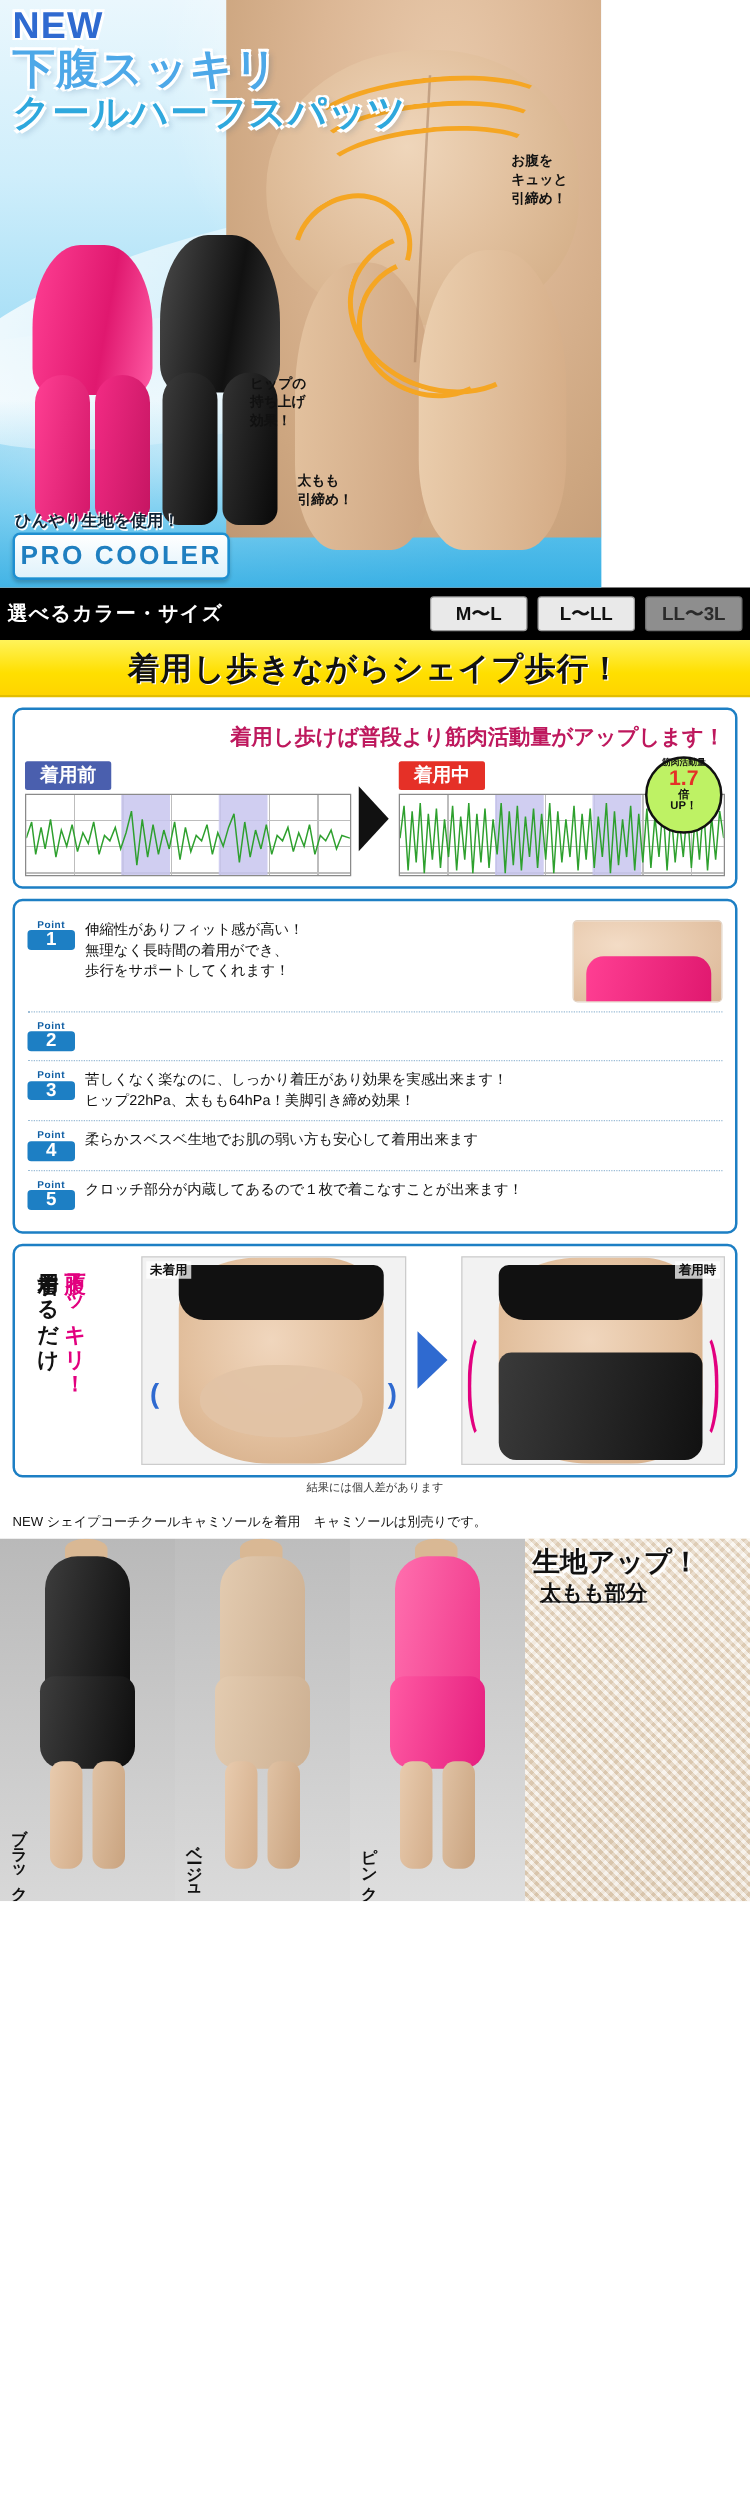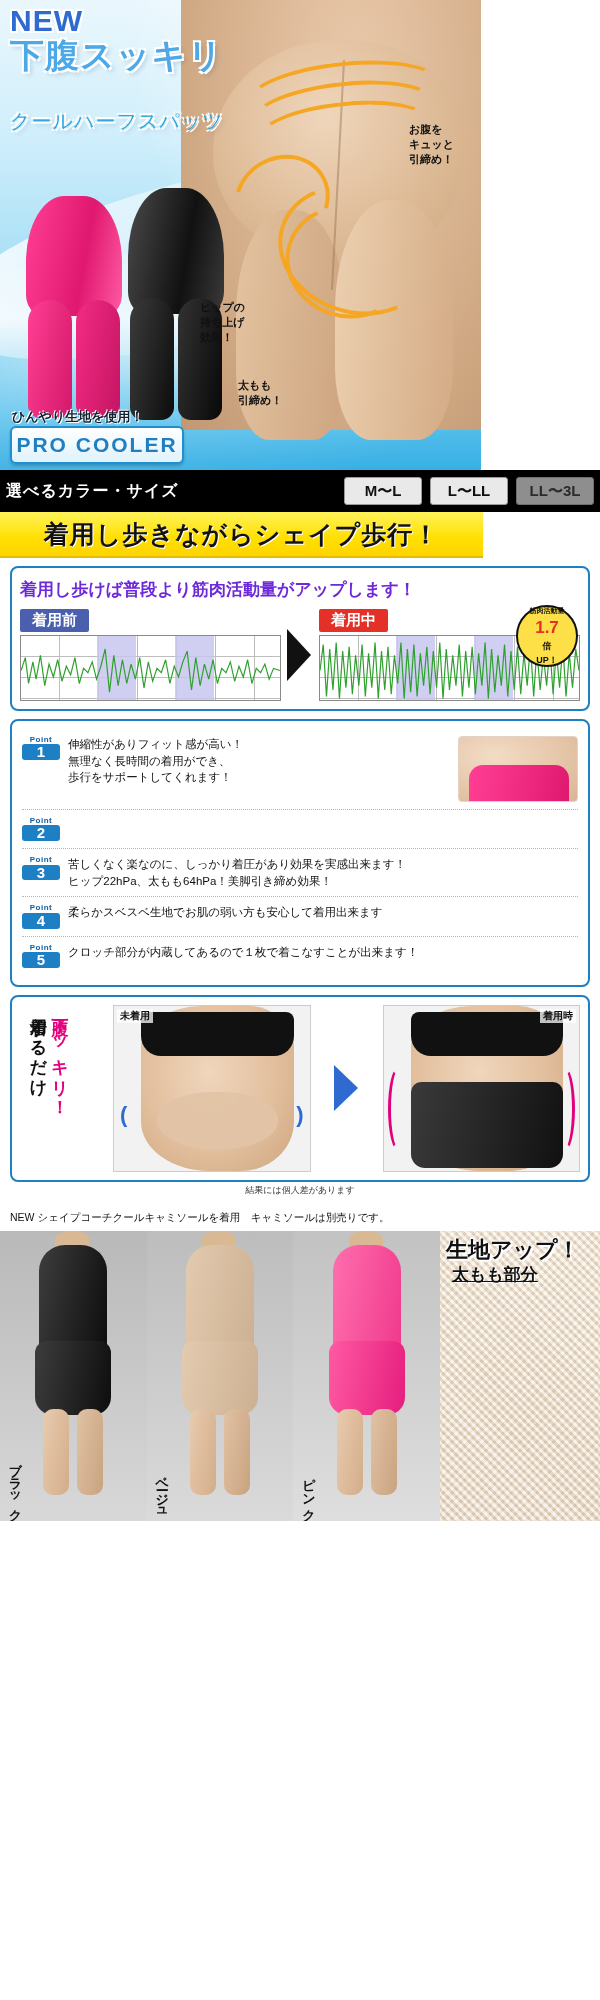--- a/index.html
+++ b/index.html
@@ -37,23 +37,22 @@
   .hero-title .new{
     font-size:30px;font-weight:bold;color:#2f6ad0;letter-spacing:1px;
     text-shadow:2px 2px 0 #fff, -2px -2px 0 #fff, 2px -2px 0 #fff, -2px 2px 0 #fff;
     -webkit-text-stroke:0px;
   }
   .hero-title .l1{
     font-size:34px;font-weight:bold;color:#4da8e8;letter-spacing:1px;line-height:1.05;
     text-shadow:2px 2px 0 #fff,-2px -2px 0 #fff,2px -2px 0 #fff,-2px 2px 0 #fff, 3px 3px 5px rgba(0,60,110,.25);
   }
   .hero-title .l2{
-    font-size:20px;font-weight:normal;color:#2fa8dd;letter-spacing:1px;line-height:1.1;
+    font-size:30px;font-weight:bold;color:#2fa8dd;letter-spacing:1px;line-height:1.1;
     text-shadow:2px 2px 0 #fff,-2px -2px 0 #fff,2px -2px 0 #fff,-2px 2px 0 #fff, 3px 3px 5px rgba(0,60,110,.25);
-    margin-top:36px;
   }
 
   
   .model{position:absolute;bottom:52px;}
   .model .torso{position:absolute;border-radius:40% 40% 18% 18%/55% 55% 18% 18%;}
   .model .legL,.model .legR{position:absolute;border-radius:24px 24px 14px 14px;}
 
   .model-pink{left:20px;bottom:54px;width:110px;height:220px;}
   .model-pink .torso{left:6px;top:0;width:96px;height:120px;background:linear-gradient(100deg,#ff3f93,#e0186f 60%,#ff5ba4);}
   .model-pink .legL{left:8px;top:104px;width:44px;height:118px;background:linear-gradient(100deg,#ff3f93,#d4186a);}
@@ -120,35 +119,35 @@
   .sizebar .lbl{color:#fff;font-size:16px;font-weight:bold;flex:1;letter-spacing:1px;}
   .size-chip{
     min-width:76px;height:26px;border-radius:3px;background:#e9e9e9;color:#111;
     display:flex;align-items:center;justify-content:center;font-size:15px;font-weight:bold;
     border:1px solid #9a9a9a;
   }
   .size-chip.dim{background:#8e8e8e;color:#2b2b2b;border-color:#6f6f6f;}
 
   
   .headline{
-    width:483px;height:44px;background:linear-gradient(180deg,#fff35a,#ffdf00 60%,#ffd400);
+    width:600px;height:44px;background:linear-gradient(180deg,#fff35a,#ffdf00 60%,#ffd400);
     display:flex;align-items:center;justify-content:center;border-bottom:2px solid #e3be00;
   }
   .headline span{
     font-size:25px;font-weight:bold;color:#111;letter-spacing:1px;
     text-shadow:1px 1px 0 #fff;
   }
 
   
   .sec{width:600px;box-sizing:border-box;padding:8px 10px 10px;background:#ffffff;}
   .blue-box{
     border:2px solid #1d7fc4;border-radius:8px;background:#ffffff;padding:8px;box-sizing:border-box;
   }
   .emg-title{
-    text-align:left;font-size:17px;font-weight:bold;color:#6d28d9;margin:2px 0 8px;
+    text-align:right;font-size:17px;font-weight:bold;color:#be185d;margin:2px 0 8px;
   }
   .emg-wrap{position:relative;display:flex;gap:6px;align-items:stretch;}
   .emg-panel{flex:1;position:relative;}
   .emg-tag{
     display:inline-block;padding:2px 12px;font-size:15px;font-weight:bold;color:#fff;border-radius:2px;
   }
   .emg-tag.before{background:#4a5fae;}
   .emg-tag.during{background:#e53027;}
   .emg-graph{
     margin-top:3px;height:64px;position:relative;overflow:hidden;border:1px solid #8a8a8a;background:#fff;
@@ -161,21 +160,21 @@
   .emg-graph svg{position:absolute;inset:0;}
   .emg-arrow{
     width:26px;align-self:center;height:64px;position:relative;
   }
   .emg-arrow:after{
     content:"";position:absolute;left:0;top:6px;border-style:solid;border-width:26px 0 26px 24px;
     border-color:transparent transparent transparent #111;
   }
   .updbl{
     position:absolute;right:2px;top:-4px;width:58px;height:58px;border-radius:50%;
-    background:#fde047;border:2px solid #111;display:flex;flex-direction:column;align-items:center;justify-content:space-between;
+    background:#bef264;border:2px solid #111;display:flex;flex-direction:column;align-items:center;justify-content:flex-start;
     z-index:5;
   }
   .updbl .t{font-size:7px;font-weight:bold;color:#111;line-height:1;}
   .updbl .n{font-size:17px;font-weight:bold;color:#e53027;line-height:1;}
   .updbl .u{font-size:9px;font-weight:bold;color:#111;line-height:1;}
 
   
   .points-box{
     margin-top:8px;border:2px solid #1d7fc4;border-radius:8px;background:#fff;padding:8px 10px 10px;
     box-sizing:border-box;position:relative;
@@ -211,21 +210,21 @@
   }
   .ba-left{
     width:58px;min-width:58px;display:flex;gap:2px;justify-content:center;
   }
   .vtext{
     writing-mode:vertical-rl;text-orientation:upright;font-size:17px;font-weight:bold;line-height:1.15;
     letter-spacing:1px;
   }
   .vtext.b{color:#111;}
   .vtext.r{color:#e2007f;}
-  .ba-right{flex:1;display:flex;gap:23px;align-items:flex-end;padding-left:27px;}
+  .ba-right{flex:1;display:flex;gap:9px;align-items:flex-end;padding-left:27px;}
   .ba-photo{flex:1;position:relative;border:1px solid #ccc;background:#f2f2f2;overflow:hidden;height:165px;}
   .ba-photo .cap{
     position:absolute;left:3px;top:3px;font-size:10px;font-weight:bold;color:#111;z-index:4;
     background:rgba(255,255,255,.75);padding:0 3px;
   }
   .ba-photo .cap.r{left:auto;right:3px;}
   .body-silh{position:absolute;left:14%;top:0;width:78%;height:100%;
     background:radial-gradient(ellipse at 45% 40%, #f0d6bd 0%, #e2bf9d 55%, #cfa67f 100%);
     border-radius:40% 30% 35% 45%/25% 25% 30% 30%;
   }
@@ -255,21 +254,21 @@
   .lu-model .lgR{position:absolute;left:56px;top:172px;width:26px;height:86px;background:linear-gradient(100deg,#e0c2a4,#c9a37f);border-radius:10px;}
   .blk .top,.blk .sh{background:linear-gradient(100deg,#3d3d3d,#0d0d0d);}
   .bei .top,.bei .sh{background:linear-gradient(100deg,#e3cbb0,#cdb092);}
   .pnk .top{background:linear-gradient(100deg,#ff6fae,#f0398c);}
   .pnk .sh{background:linear-gradient(100deg,#ff5aa3,#e51d7e);}
   .lu-label{
     position:absolute;left:6px;bottom:4px;writing-mode:vertical-rl;text-orientation:upright;
     font-size:13px;font-weight:bold;color:#111;letter-spacing:1px;
   }
   .fabric{
-    width:160px;position:relative;overflow:hidden;
+    width:180px;position:relative;overflow:hidden;
     background:
       repeating-linear-gradient(45deg, rgba(255,255,255,.55) 0 3px, rgba(210,190,165,.35) 3px 6px),
       repeating-linear-gradient(-45deg, rgba(255,255,255,.4) 0 3px, rgba(205,182,155,.3) 3px 6px),
       linear-gradient(180deg,#efe2cf,#e2d0b8);
   }
   .fabric .f-title{
     position:absolute;left:6px;top:4px;font-size:22px;font-weight:bold;color:#111;
     text-shadow:2px 2px 0 #fff,-1px -1px 0 #fff;
   }
   .fabric .f-sub{position:absolute;left:12px;top:32px;font-size:17px;font-weight:bold;color:#111;text-shadow:1px 1px 0 #fff;text-decoration:underline;}

